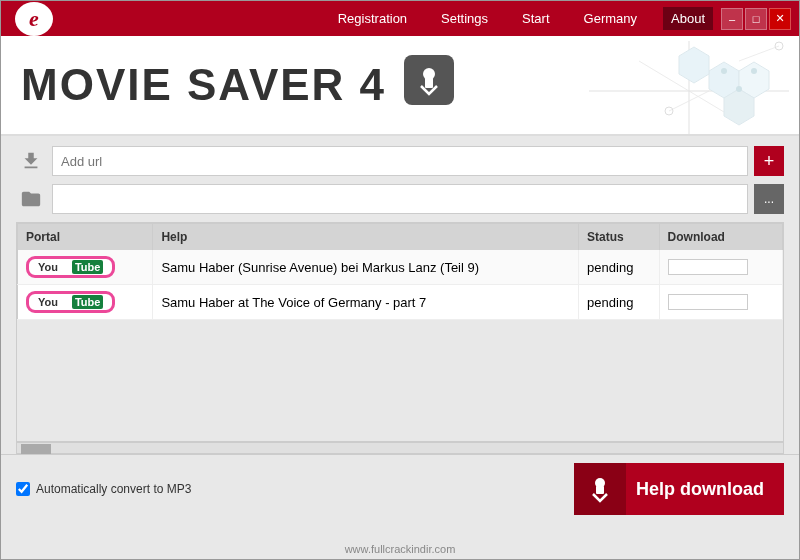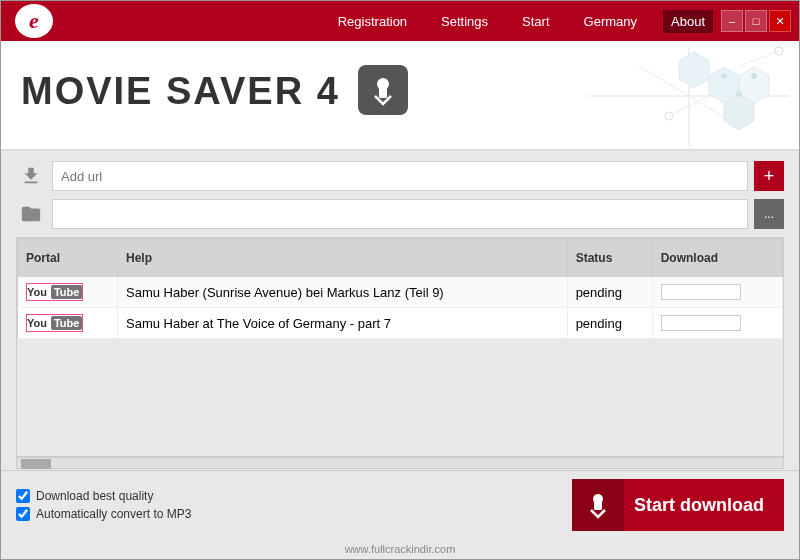--- a/index.html
+++ b/index.html
@@ -159,53 +159,53 @@
     .download-table {
       width: 100%;
       border-collapse: collapse;
       background: white;
       border: 1px solid #ccc;
     }
     .download-table thead tr {
       background: #d4d4d4;
     }
     .download-table th {
-      padding: 12px 8px;
+      padding: 6px 8px;
       text-align: left;
       font-weight: 600;
       font-size: 12px;
       border-right: 1px solid #ccc;
       color: #333;
     }
     .download-table td {
       padding: 6px 8px;
       border-bottom: 1px solid #eee;
       border-right: 1px solid #eee;
       vertical-align: middle;
     }
     .download-table tbody tr:nth-child(odd) { background: #fafafa; }
     .download-table tbody tr:nth-child(even) { background: white; }
 
     .youtube-badge {
       display: inline-flex;
       align-items: center;
       background: white;
-      border: 1px solid #ec4899;
-      border-radius: 0;
-      padding: 1px 0;
+      border: 3px solid #ec4899;
+      border-radius: 9px;
+      padding: 1px 9px;
       font-size: 11px;
       font-weight: bold;
     }
     .yt-you { color: #333; }
     .yt-tube {
-      background: #737373;
+      background: #15803d;
       color: white;
       padding: 1px 3px;
       border-radius: 2px;
-      margin-left: 4px;
+      margin-left: 14px;
     }
 
     .progress-bar-container {
       width: 80px;
       height: 16px;
       border: 1px solid #ccc;
       background: white;
     }
 
     
@@ -257,20 +257,21 @@
       height: 14px;
       cursor: pointer;
     }
 
     .watermark {
       text-align: center;
       font-size: 11px;
       color: #888;
       padding: 4px;
       background: #e8e8e8;
+      margin-top: 16px;
     }
 
     
     .start-btn {
       background: #b0001e;
       color: white;
       border: none;
       cursor: pointer;
       display: flex;
       align-items: center;
@@ -334,21 +335,21 @@
     </div>
     <div class="window-controls">
       <div class="win-btn">–</div>
       <div class="win-btn">□</div>
       <div class="win-btn close">✕</div>
     </div>
   </div>
 
   <div class="app-header">
     <div style="display:flex;align-items:flex-start;gap:10px;">
-      <span style="font-size:38px;font-weight:900;color:#333;letter-spacing:2px;">MOVIE SAVER 4</span>
+      <span style="font-size:44px;font-weight:900;color:#333;letter-spacing:2px;">MOVIE SAVER 4</span>
       <div class="app-icon">
         <svg viewBox="0 0 32 32" fill="white">
           <circle cx="16" cy="10" r="6" fill="white"></circle>
           <rect x="12" y="14" width="8" height="10" rx="1" fill="white"></rect>
           <path d="M8 22 L16 30 L24 22" stroke="white" stroke-width="2.5" fill="none"></path>
         </svg>
       </div>
     </div>
 
     <div class="hex-grid-wrap">
@@ -441,34 +442,30 @@
 
       <div class="table-scroll-area">
         <div class="scroll-thumb"></div>
       </div>
     </div>
 
     <div class="bottom-bar">
       <div class="checkboxes">
         <label class="checkbox-row">
           <input type="checkbox" checked="" style="">
-          <span>Download best quality</span>
-        </label>
-        <label class="checkbox-row">
-          <input type="checkbox" checked="" style="">
           <span>Automatically convert to MP3</span>
         </label>
       </div>
       <button class="start-btn">
         <div class="start-btn-icon">
           <svg width="30" height="30" viewBox="0 0 30 30" fill="white">
             <circle cx="15" cy="9" r="5" fill="white"></circle>
             <rect x="11" y="12" width="8" height="8" rx="1" fill="white"></rect>
             <path d="M8 20 L15 27 L22 20" stroke="white" stroke-width="2.5" fill="none"></path>
           </svg>
         </div>
-        <span class="start-btn-text">Start download</span>
+        <span class="start-btn-text">Help download</span>
       </button>
     </div>
 
     <div class="watermark">www.fullcrackindir.com</div>
   </div>
 </div>
 
 </body></html>

